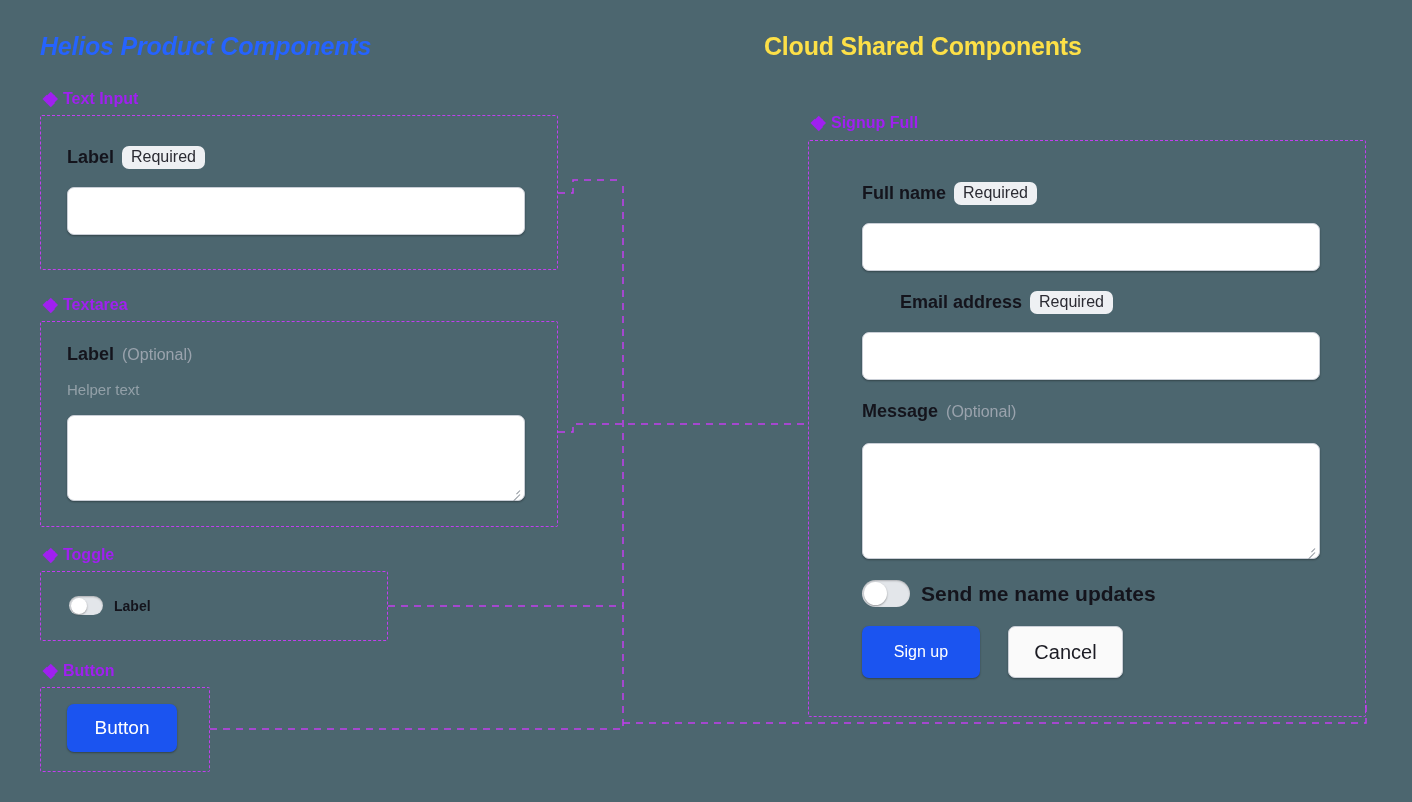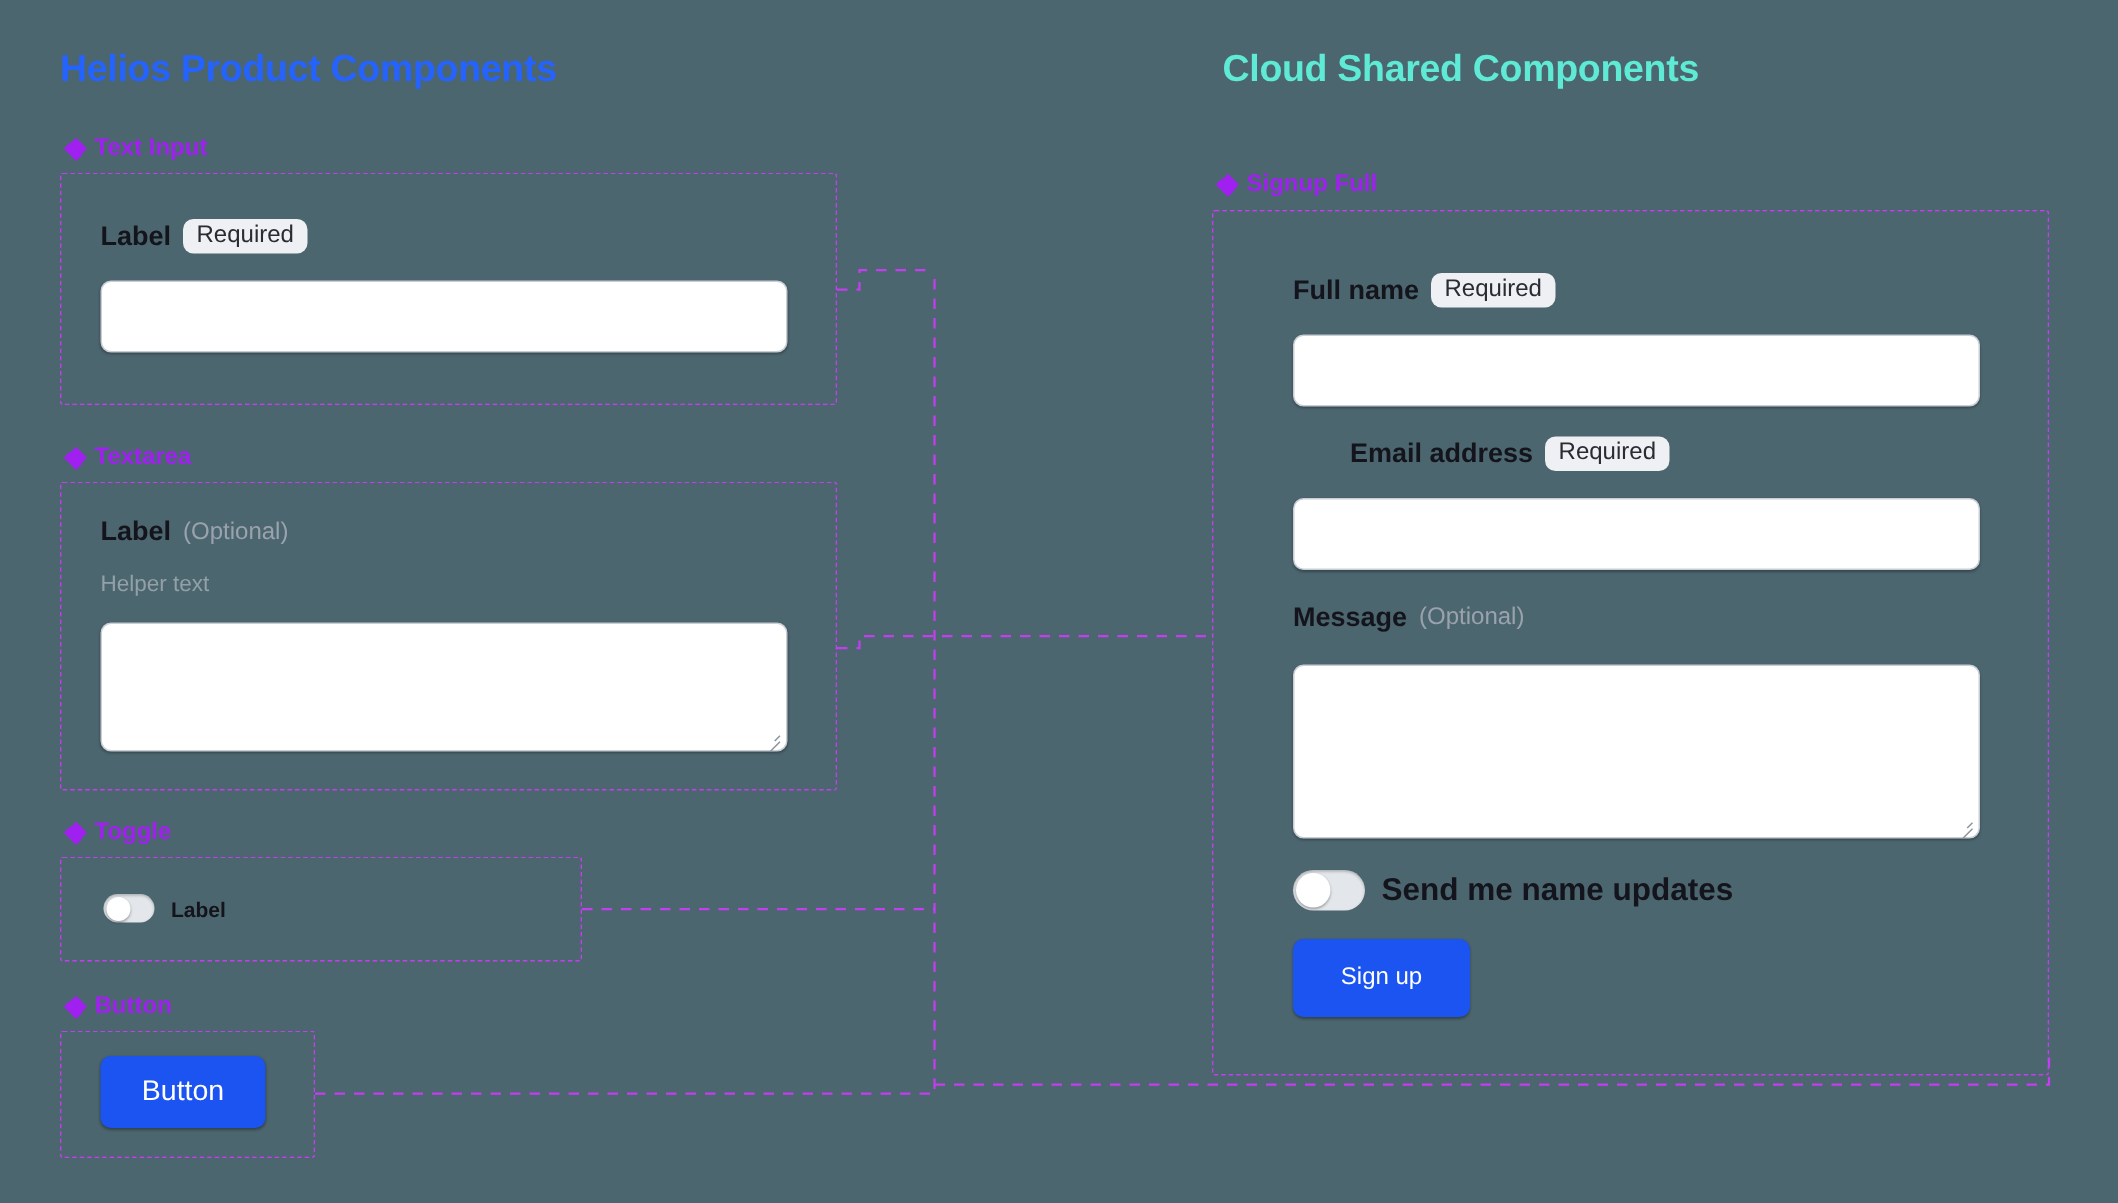--- a/index.html
+++ b/index.html
@@ -32,22 +32,22 @@
   }
 
   
   .panel-title {
     position: absolute;
     font-size: 25px;
     font-weight: bold;
     letter-spacing: -0.2px;
     white-space: nowrap;
   }
-  .panel-title.left  { left: 40px;  top: 32px; color: #2563ff; }
-  .panel-title.right { left: 815px; top: 32px; color: #5eead4; }
+  .panel-title.left  { left: 40px;  top: 32px; color: #2563ff; font-style: italic; }
+  .panel-title.right { left: 764px; top: 32px; color: #fde047; }
 
   
   .group-label {
     position: absolute;
     display: flex;
     align-items: center;
     gap: 6px;
     font-size: 16px;
     font-weight: bold;
     color: #a020f0;
@@ -368,15 +368,16 @@
 
   <div class="toggle-row" id="sf-toggle-row">
     <span class="toggle big">
         <span class="knob"></span>
       </span>
     <span class="toggle-label big">Send me name updates</span>
   </div>
 
   <div id="sf-actions">
     <button class="btn btn-primary" id="btn-signup">Sign up</button>
+    <button class="btn btn-secondary" id="btn-cancel">Cancel</button>
   </div>
 
 </div>
 
 </body></html>

